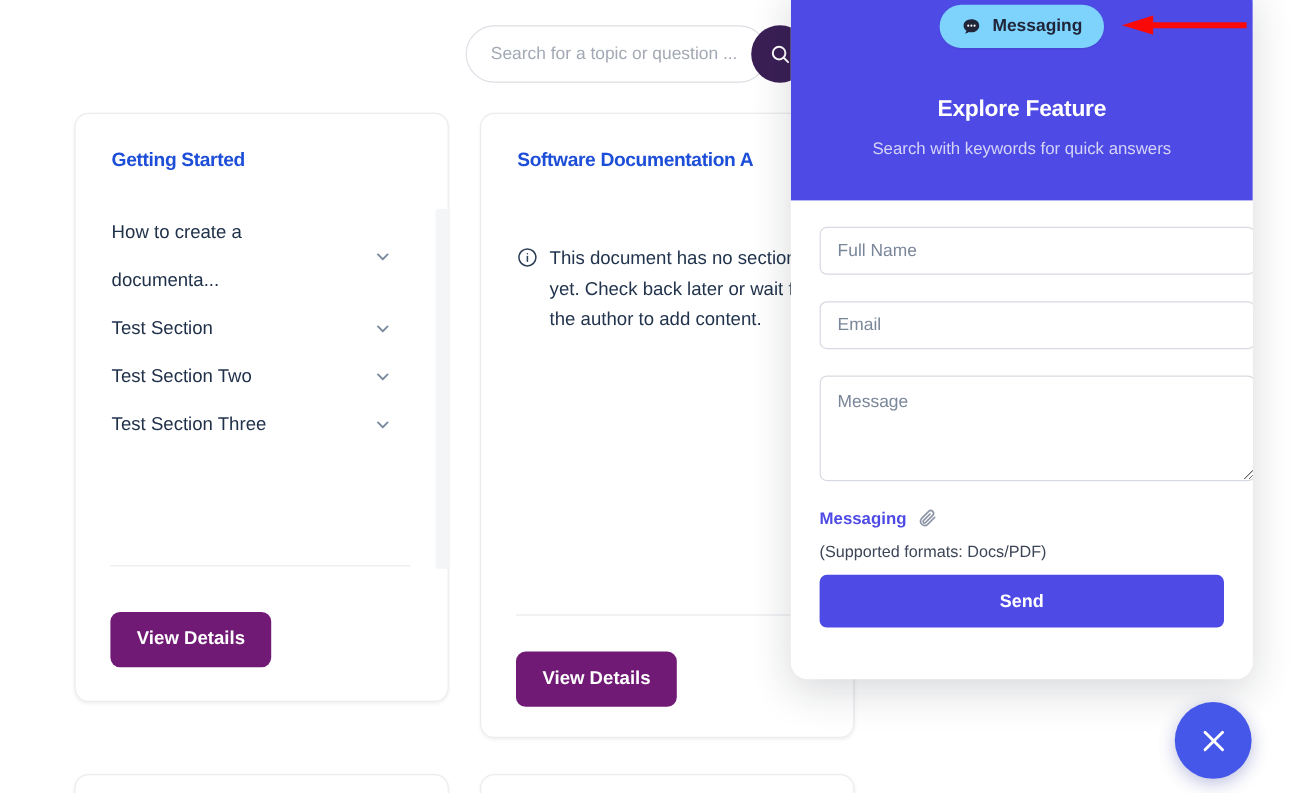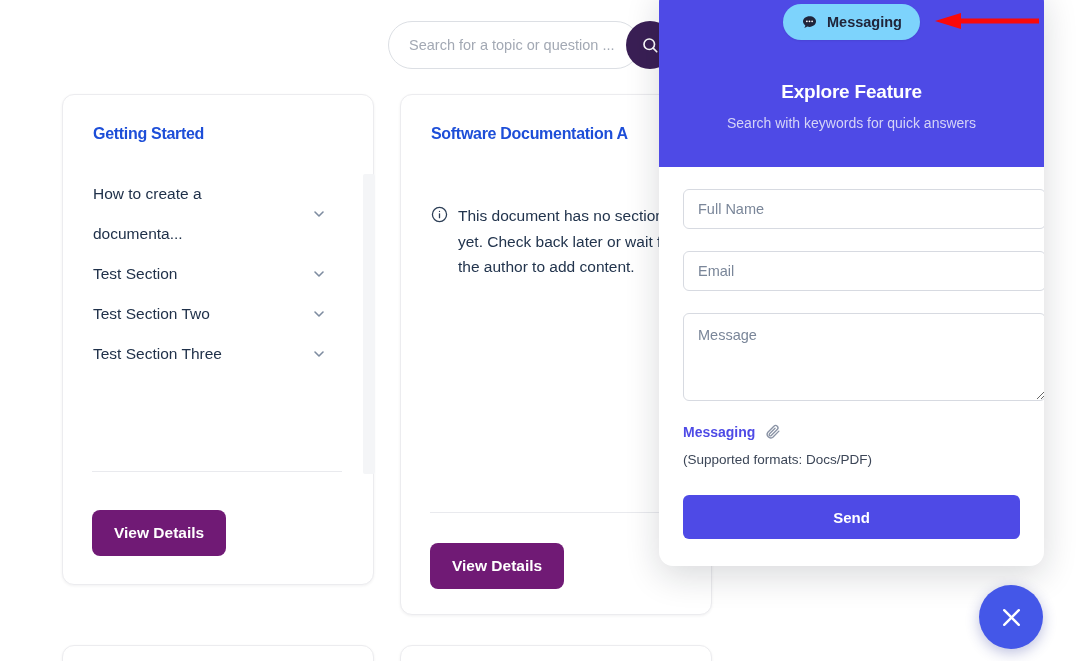--- a/index.html
+++ b/index.html
@@ -156,21 +156,21 @@
   }
   .attach-row { display: flex; align-items: center; gap: 9px; }
   .attach-link {
     color: #4e4ae6; font-size: 14px; font-weight: bold;
     cursor: pointer; text-decoration: none;
   }
   .attach-note {
     font-size: 13.5px; color: #3c4657; margin-top: 12px;
   }
   .send-btn {
-    width: 337px; height: 44px; margin-top: 28px;
+    width: 337px; height: 44px; margin-top: 12px;
     background: #4e4ae6; color: #fff; border: none; border-radius: 6px;
     font-family: "Liberation Sans", sans-serif;
     font-size: 15px; font-weight: bold; cursor: pointer;
   }
 
   
   #close-fab {
     position: absolute; left: 979px; top: 585px;
     width: 64px; height: 64px; border-radius: 50%;
     background: #4457e8; border: none; cursor: pointer;

